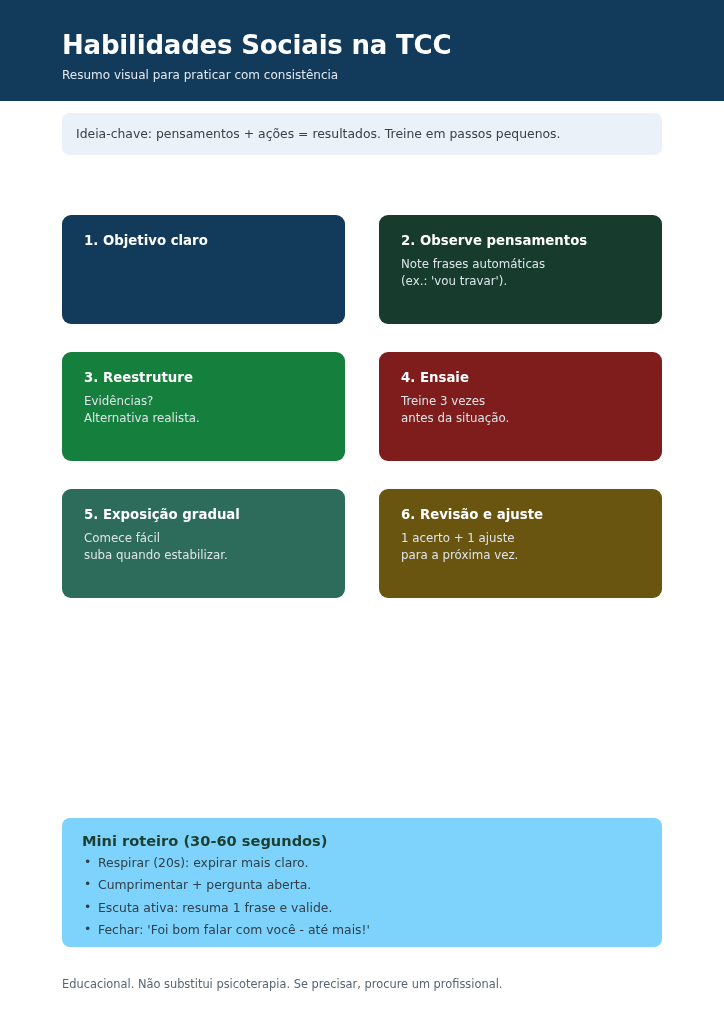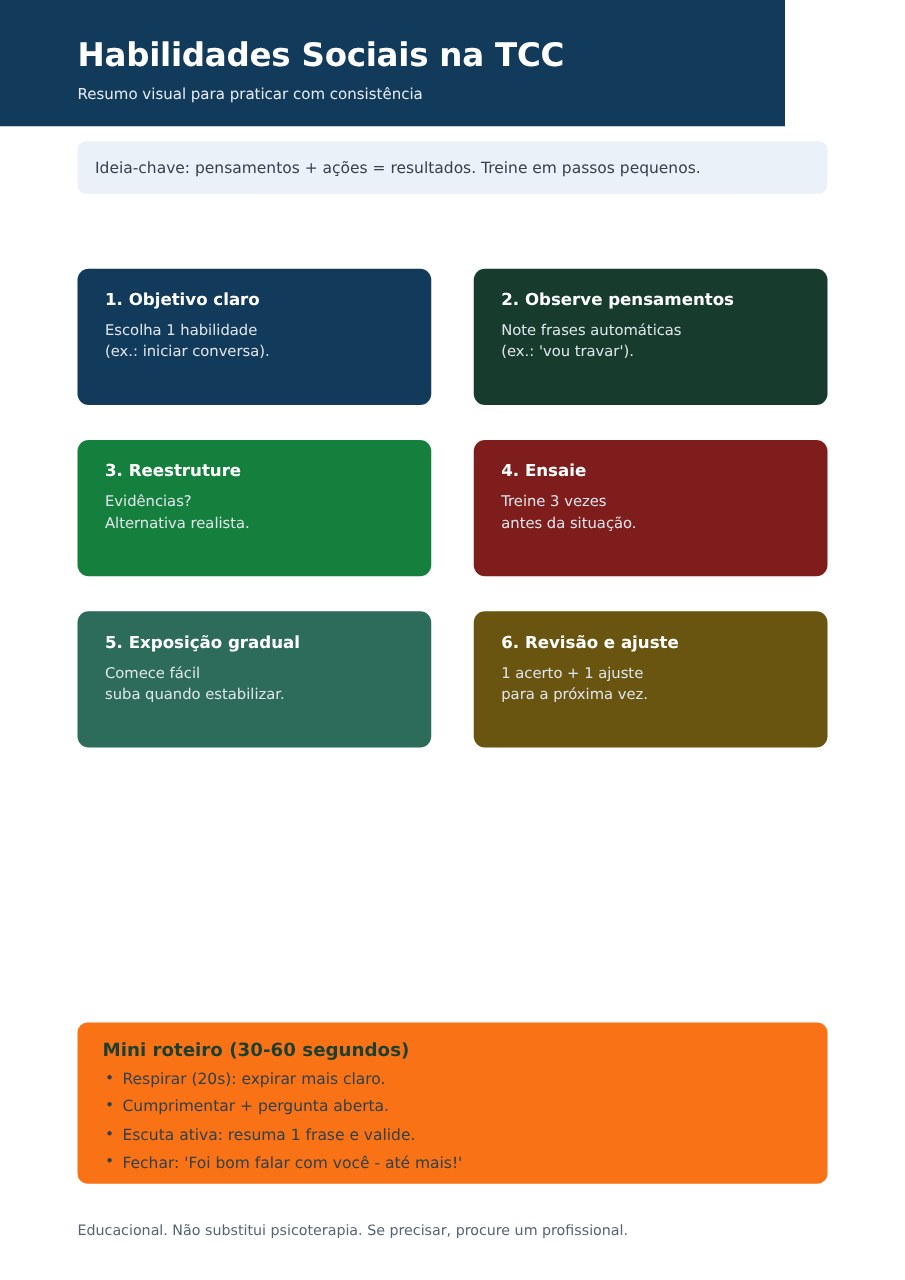--- a/index.html
+++ b/index.html
@@ -14,21 +14,21 @@
     font-family: "DejaVu Sans", "Liberation Sans", sans-serif;
     overflow: hidden;
     position: relative;
   }
 
   
   .header {
     position: absolute;
     left: 0;
     top: 0;
-    width: 628px;
+    width: 724px;
     height: 101px;
     background: #123a5a;
     box-sizing: border-box;
   }
   .header-title {
     position: absolute;
     left: 62px;
     top: 31px;
     margin: 0;
     font-size: 26px;
@@ -101,21 +101,21 @@
     white-space: pre-line;
   }
 
   
   .roteiro {
     position: absolute;
     left: 62px;
     top: 818px;
     width: 600px;
     height: 129px;
-    background: #f97316;
+    background: #7dd3fc;
     border-radius: 8px;
     box-sizing: border-box;
     padding: 14px 20px 12px 20px;
   }
   .roteiro-title {
     margin: 0 0 6px 0;
     font-size: 14.6px;
     font-weight: bold;
     color: #1d3f31;
     line-height: 1.3;
@@ -163,22 +163,20 @@
 </div>
 
 <div class="keyidea">
   <span class="keyidea-text">Ideia-chave: pensamentos + ações = resultados. Treine em passos pequenos.</span>
 </div>
 
 <div class="cards">
 
   <div class="card" style="background-color: rgb(18, 58, 90);">
     <h2 class="card-title">1. Objetivo claro</h2>
-    <p class="card-body">Escolha 1 habilidade
-(ex.: iniciar conversa).</p>
   </div>
 
   <div class="card" style="background-color: rgb(23, 60, 46);">
     <h2 class="card-title">2. Observe pensamentos</h2>
     <p class="card-body">Note frases automáticas
 (ex.: 'vou travar').</p>
   </div>
 
   <div class="card" style="background-color: #15803d;">
     <h2 class="card-title">3. Reestruture</h2>

